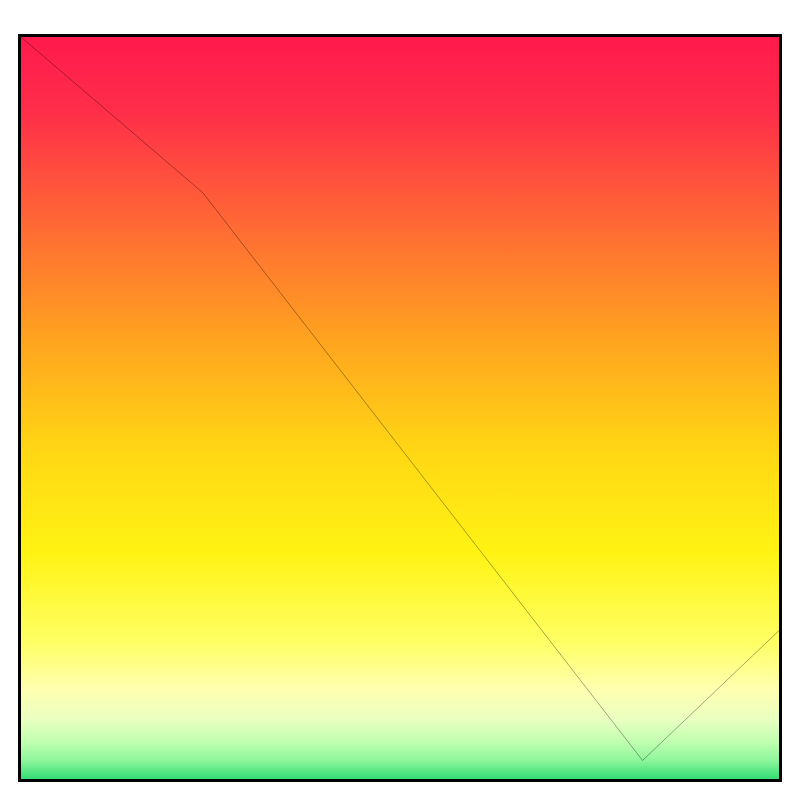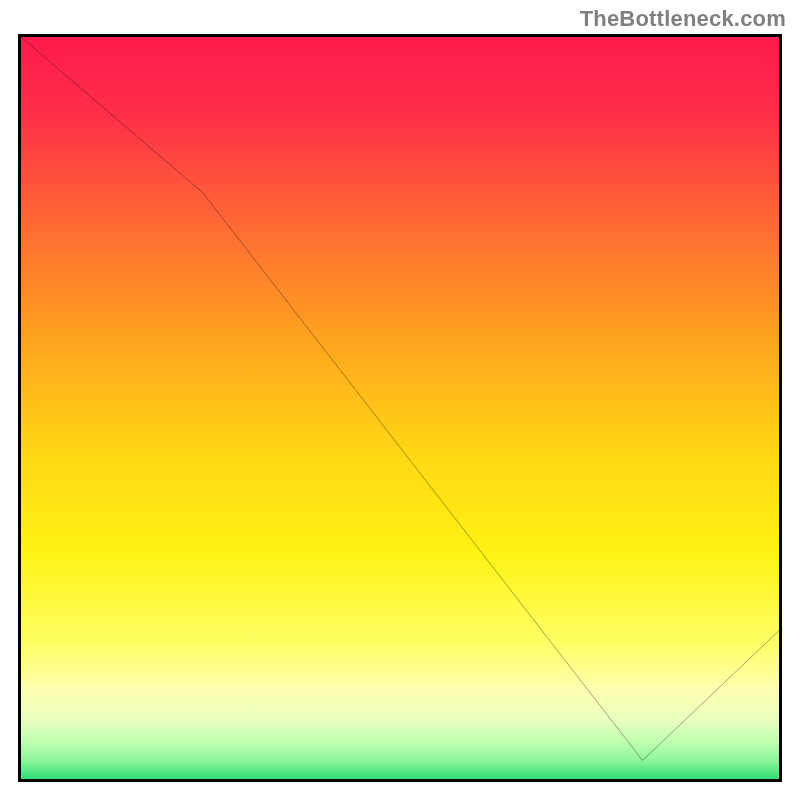--- a/index.html
+++ b/index.html
@@ -52,21 +52,20 @@
     letter-spacing: 0.5px;
     white-space: nowrap;
     transform: translate(-50%, -50%);
   }
 </style>
 </head>
 <body>
 
 <div class="container">
 
-  <div class="watermark">TheBottleneck.com</div>
 
   <div class="plot-frame">
 
     <svg class="gradient-bg" viewBox="0 0 100 100" preserveAspectRatio="none">
       <defs>
         <linearGradient id="bg-grad" x1="0" y1="0" x2="0" y2="1">
             <stop offset="0%" stop-color="#ff1a4d"></stop>
             <stop offset="10%" stop-color="#ff2e49"></stop>
             <stop offset="25%" stop-color="#ff6a34"></stop>
             <stop offset="40%" stop-color="#ffa41f"></stop>

